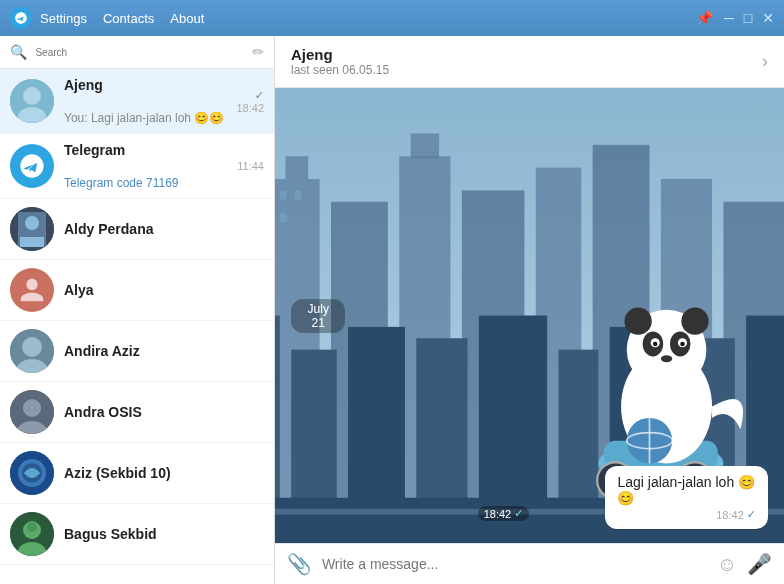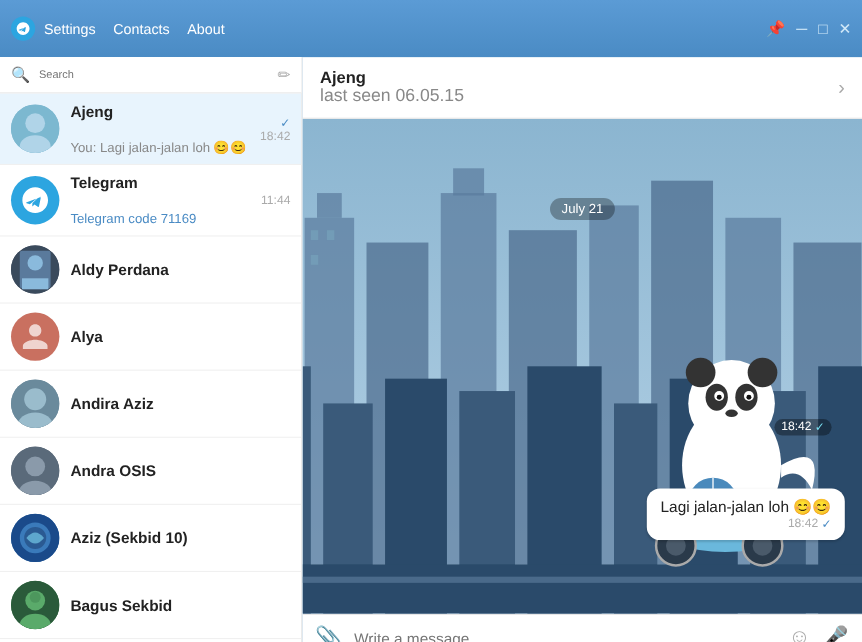--- a/index.html
+++ b/index.html
@@ -2,21 +2,21 @@
 <html><head>
   <meta charset="utf-8">
   <style>
     * { box-sizing: border-box; margin: 0; padding: 0; }
     body { font-family: 'Segoe UI', Arial, sans-serif; width: 784px; height: 584px; overflow: hidden; background: #fff; }
 
     
     #title-bar {
       display: flex; align-items: center;
       background: linear-gradient(to bottom, #5b9bd5, #4a8bc4);
-      height: 52px; padding: 0 10px;
+      height: 36px; padding: 0 10px;
       color: #fff;
     }
     #title-bar .telegram-logo {
       width: 22px; height: 22px; margin-right: 8px;
       background: #2ca5e0; border-radius: 50%;
       display: flex; align-items: center; justify-content: center;
     }
     #title-bar .menu-items { display: flex; gap: 16px; font-size: 13px; }
     #title-bar .menu-items span { cursor: pointer; }
     #title-bar .window-controls { margin-left: auto; display: flex; gap: 10px; }
@@ -70,27 +70,27 @@
     
     #chat-area { flex: 1; display: flex; flex-direction: column; background: #b8d4e8; position: relative; overflow: hidden; }
 
     
     #chat-header {
       background: #fff; padding: 10px 16px;
       display: flex; align-items: center; justify-content: space-between;
       border-bottom: 1px solid #e5e5e5; z-index: 2;
     }
     #chat-header .chat-title { font-size: 15px; font-weight: 700; color: #222; }
-    #chat-header .chat-status { font-size: 16px; color: #888; }
+    #chat-header .chat-status { font-size: 12px; color: #888; }
     #chat-header .chevron { color: #aaa; font-size: 18px; cursor: pointer; }
 
     
     #messages {
       flex: 1; overflow-y: auto; padding: 10px 16px;
-      display: flex; flex-direction: column; justify-content: center;
+      display: flex; justify-content: space-between;
       position: relative;
       gap: 32px;
     }
 
     .date-badge {
       background: rgba(0,0,0,0.3); color: #fff;
       border-radius: 12px; padding: 3px 10px; font-size: 12px;
       text-align: center; align-self: center; margin: 8px 0;
       position: relative; z-index: 1;
     }

